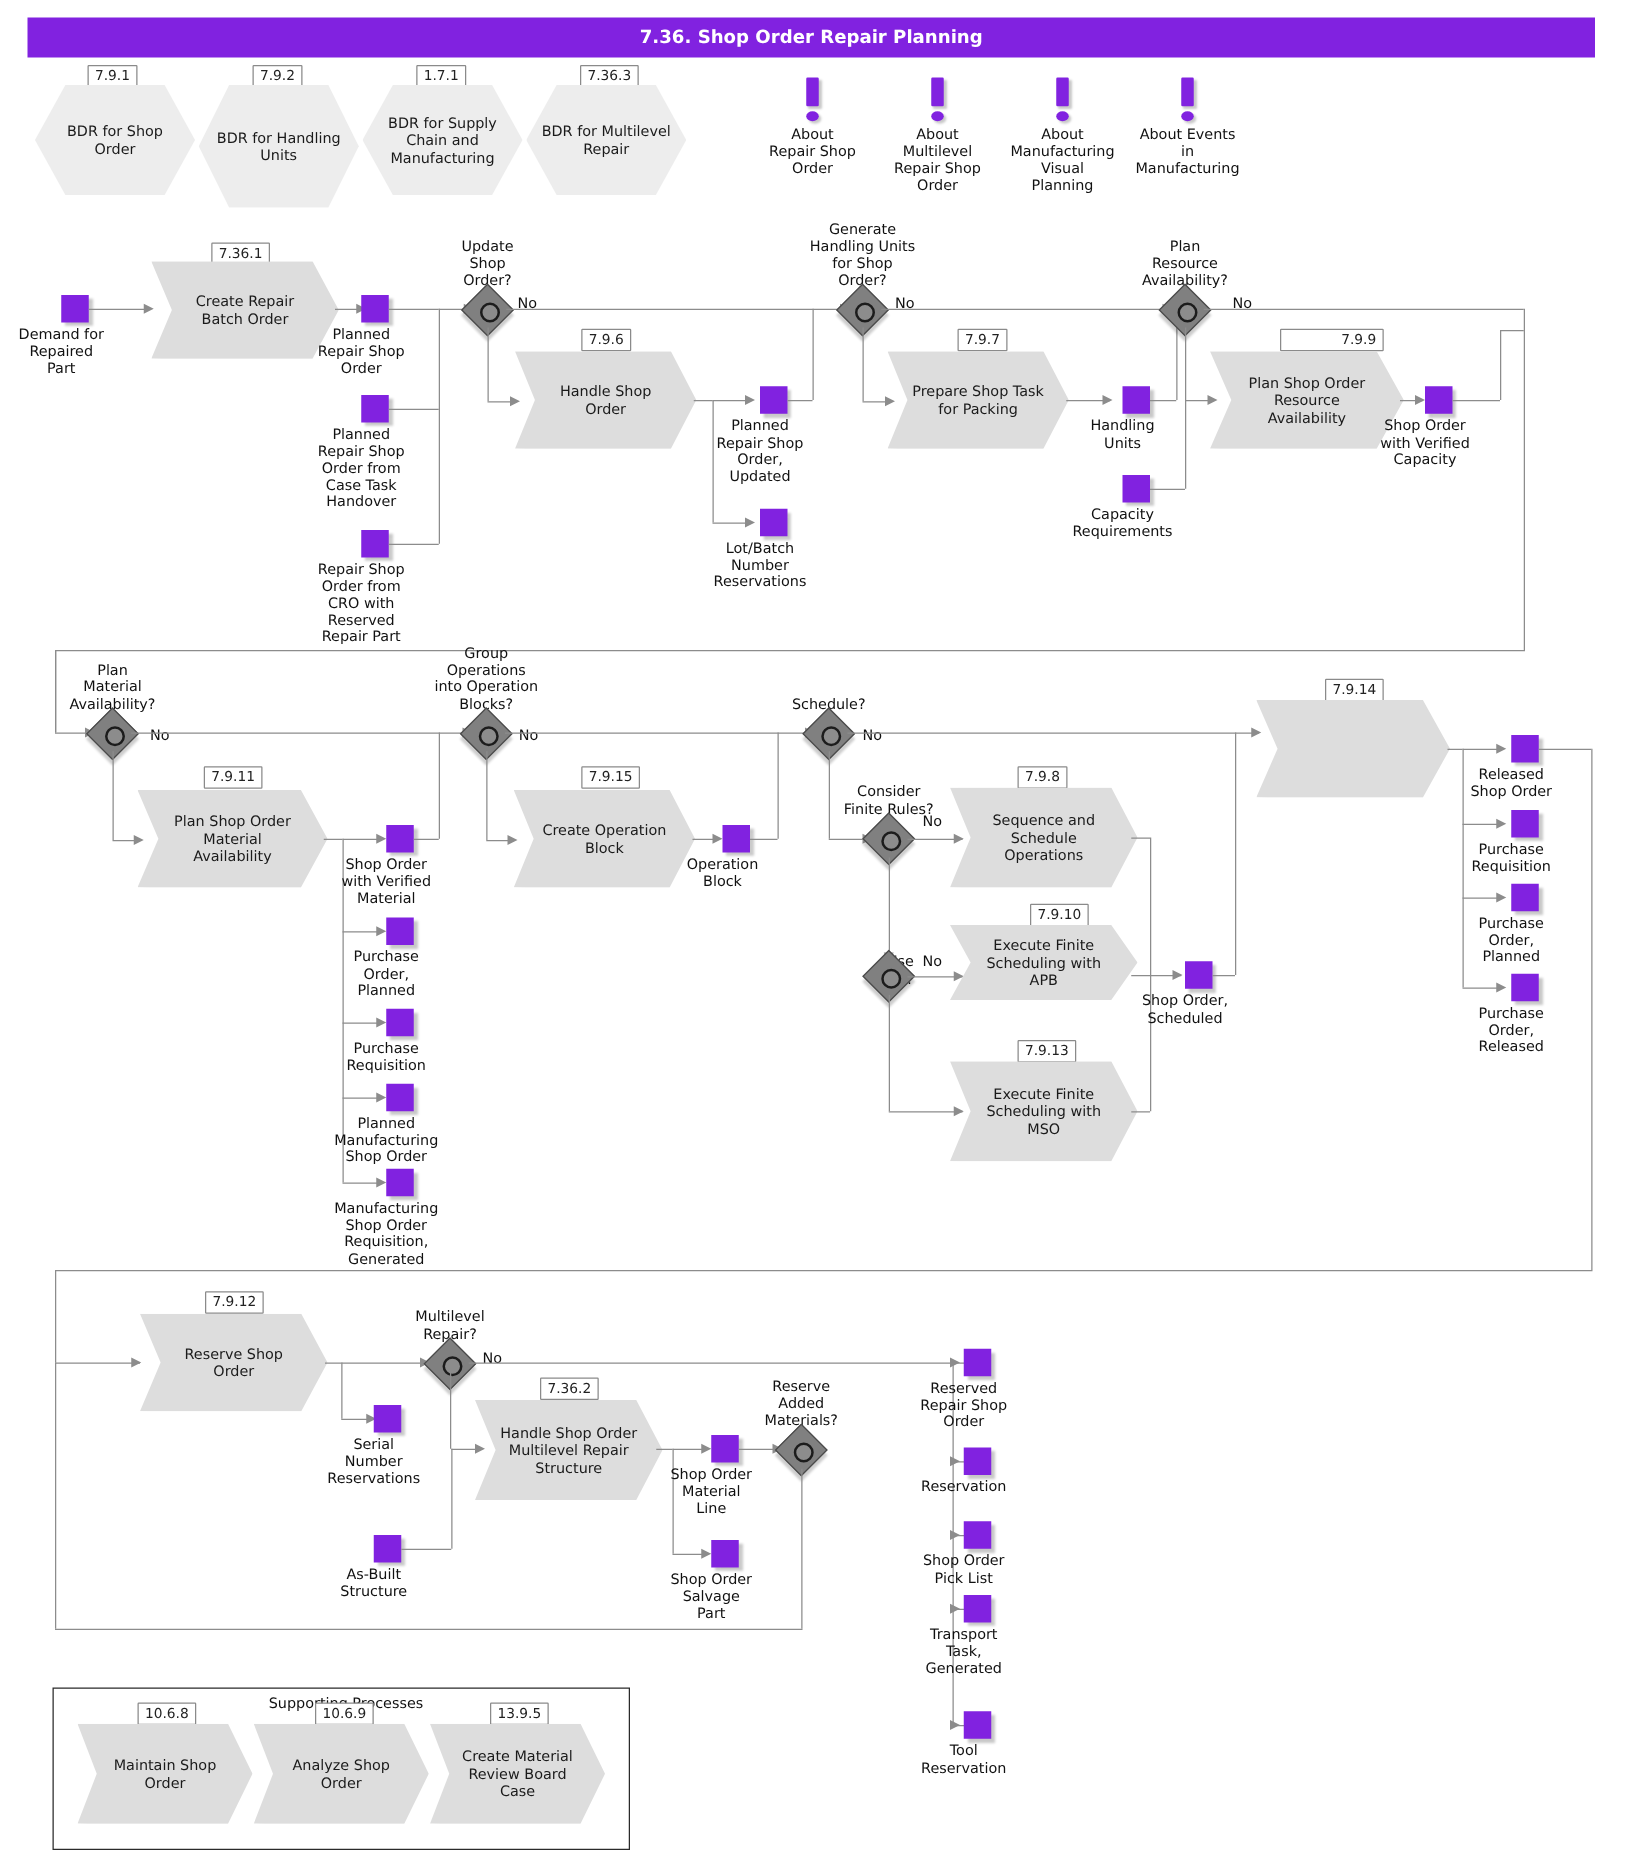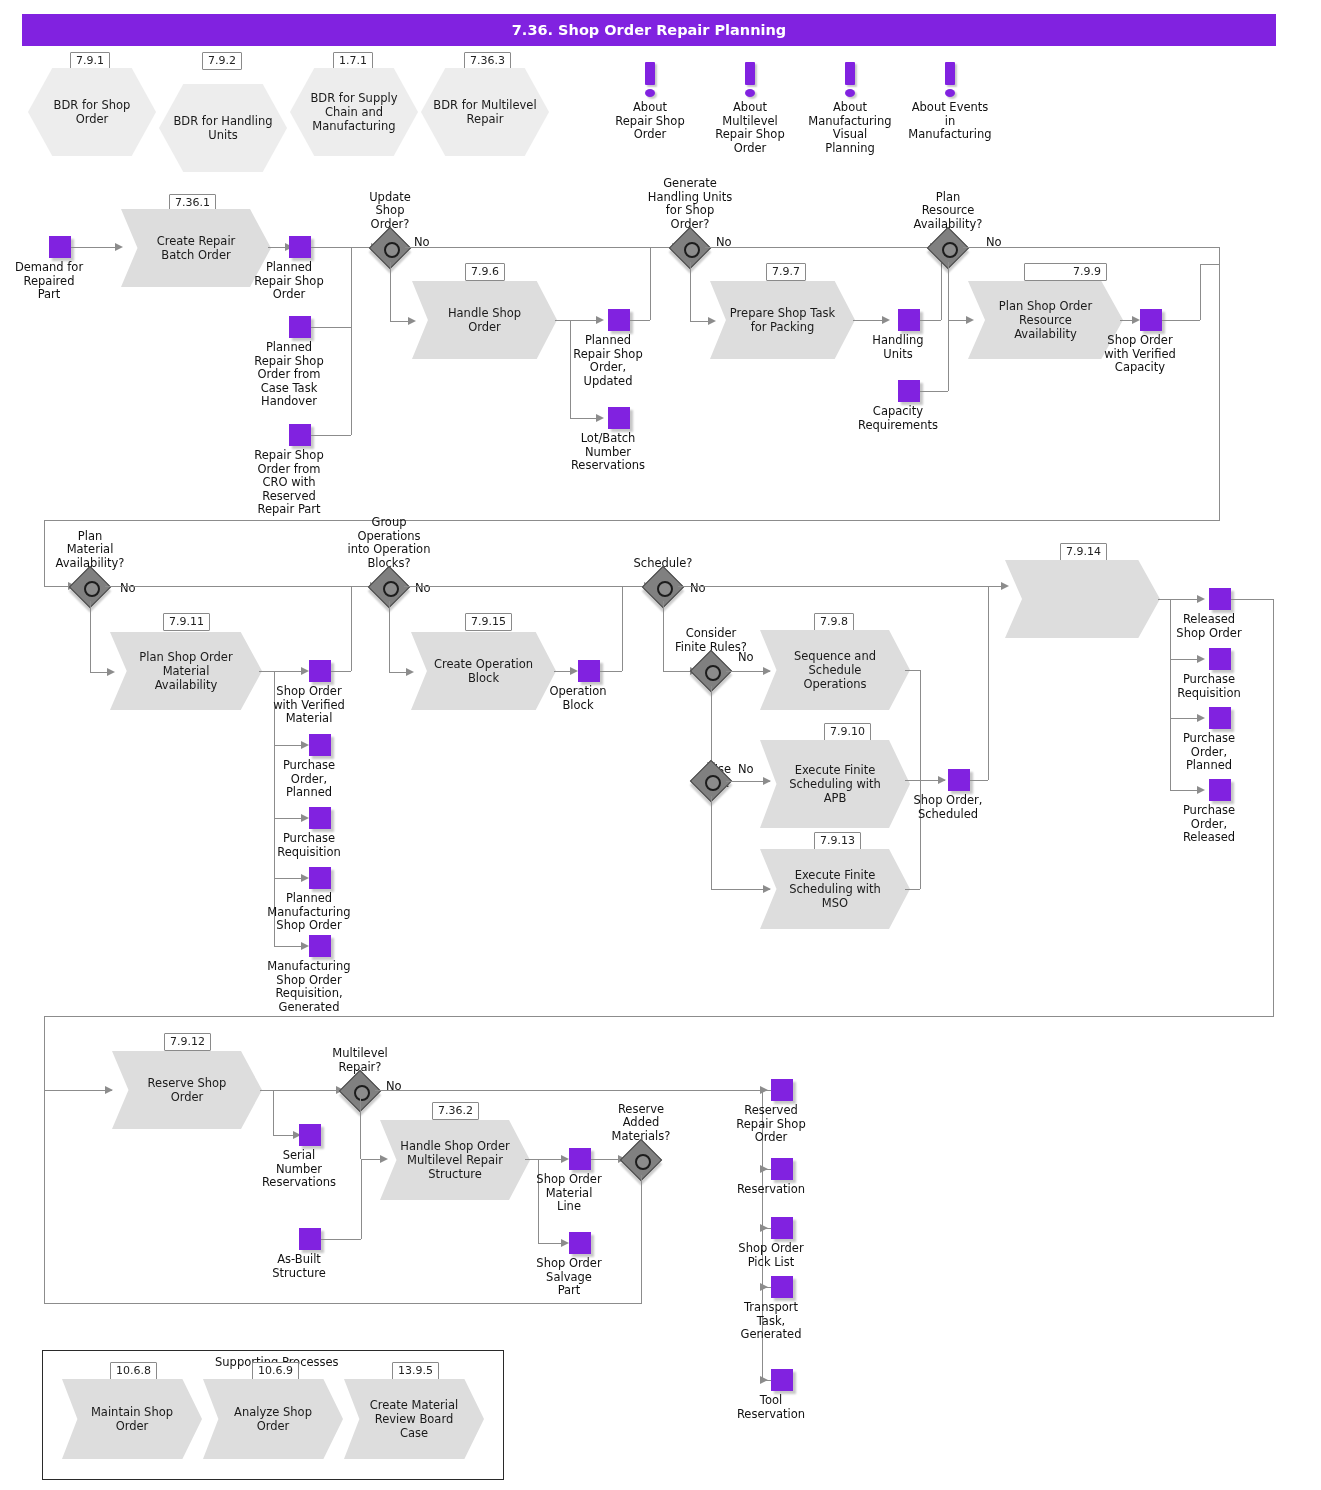--- a/index.html
+++ b/index.html
@@ -84,21 +84,21 @@
     <span>7.36. Shop Order Repair Planning</span>
   </div>
 
   <div class="badge" style="left:70px;top:52px;">7.9.1</div>
   <div class="hex" style="left:28px;top:68px;width:128px;height:88px;">
     <div class="shape"></div>
     <div class="lbl">BDR for Shop Order</div>
   </div>
 
   <div class="badge" style="left:202px;top:52px;">7.9.2</div>
-  <div class="hex" style="left:159px;top:84px;width:128px;height:88px;">
+  <div class="hex" style="left:159px;top:68px;width:128px;height:98px;">
     <div class="shape"></div>
     <div class="lbl">BDR for Handling
 Units</div>
   </div>
 
   <div class="badge" style="left:333px;top:52px;">1.7.1</div>
   <div class="hex" style="left:290px;top:68px;width:128px;height:88px;">
     <div class="shape"></div>
     <div class="lbl">BDR for Supply
 Chain and
@@ -471,21 +471,21 @@
 
   <div class="badge" style="left:814px;top:613px;">7.9.8</div>
   <div class="proc" style="left:760px;top:630px;width:150px;height:80px;">
     <div class="shape"></div>
     <div class="lbl">Sequence and
 Schedule
 Operations</div>
   </div>
 
   <div class="badge" style="left:824px;top:723px;">7.9.10</div>
-  <div class="proc" style="left:760px;top:740px;width:150px;height:88px;">
+  <div class="proc" style="left:760px;top:740px;width:150px;height:60px;">
     <div class="shape"></div>
     <div class="lbl">Execute Finite
 Scheduling with
 APB</div>
   </div>
 
   <div class="badge" style="left:814px;top:832px;">7.9.13</div>
   <div class="proc" style="left:760px;top:849px;width:150px;height:80px;">
     <div class="shape"></div>
     <div class="lbl">Execute Finite

